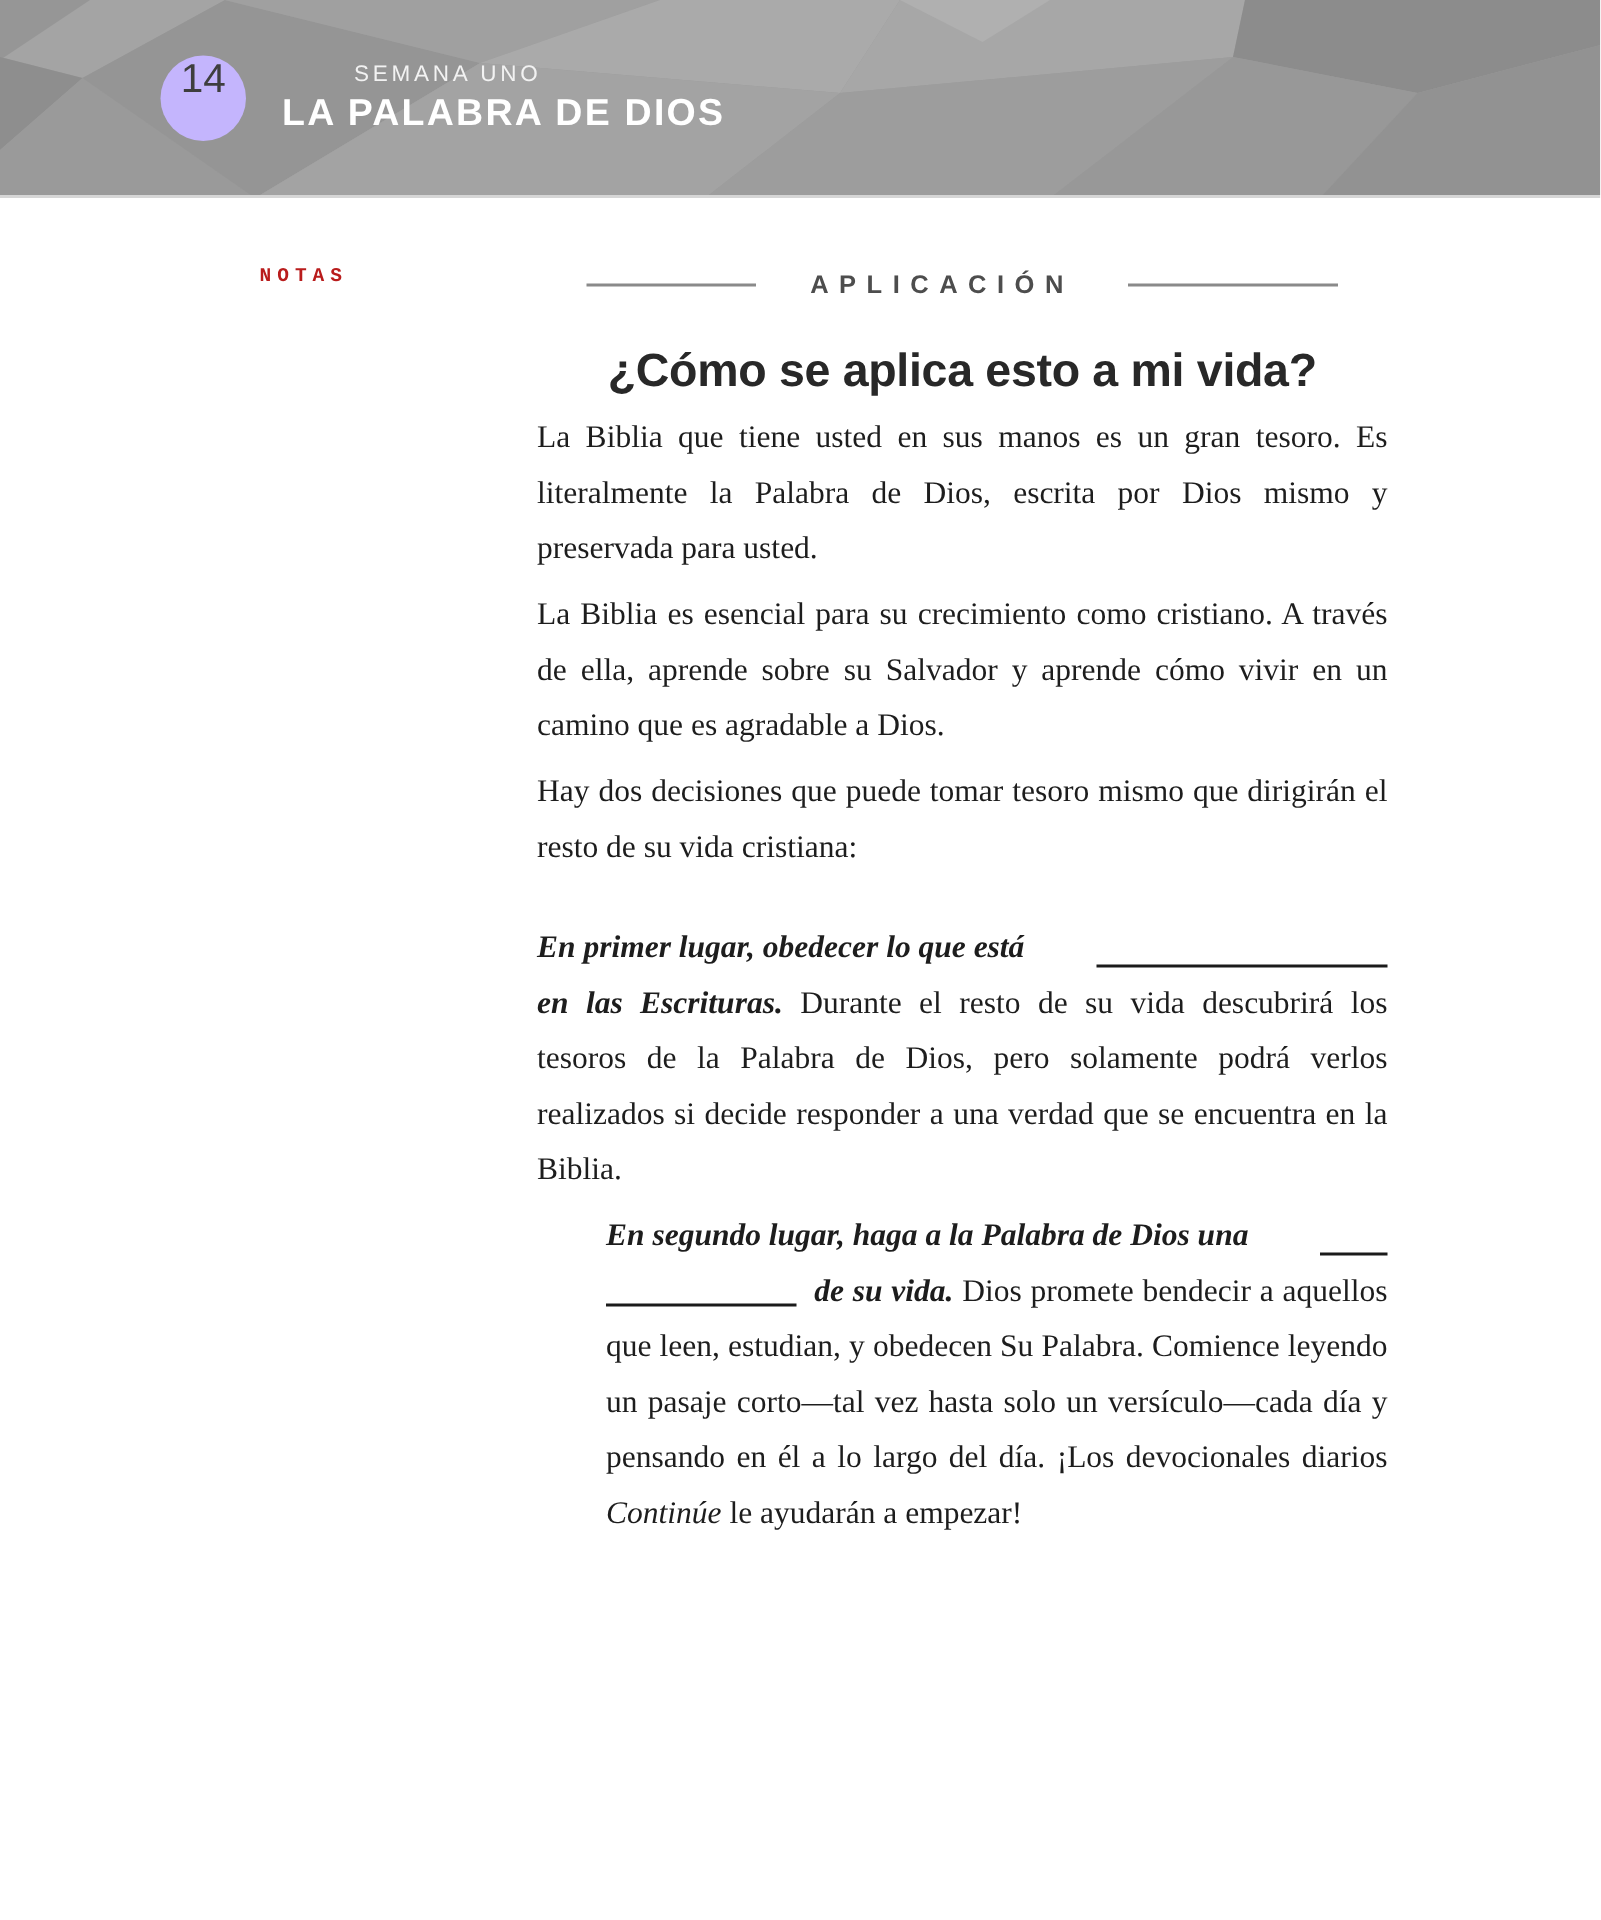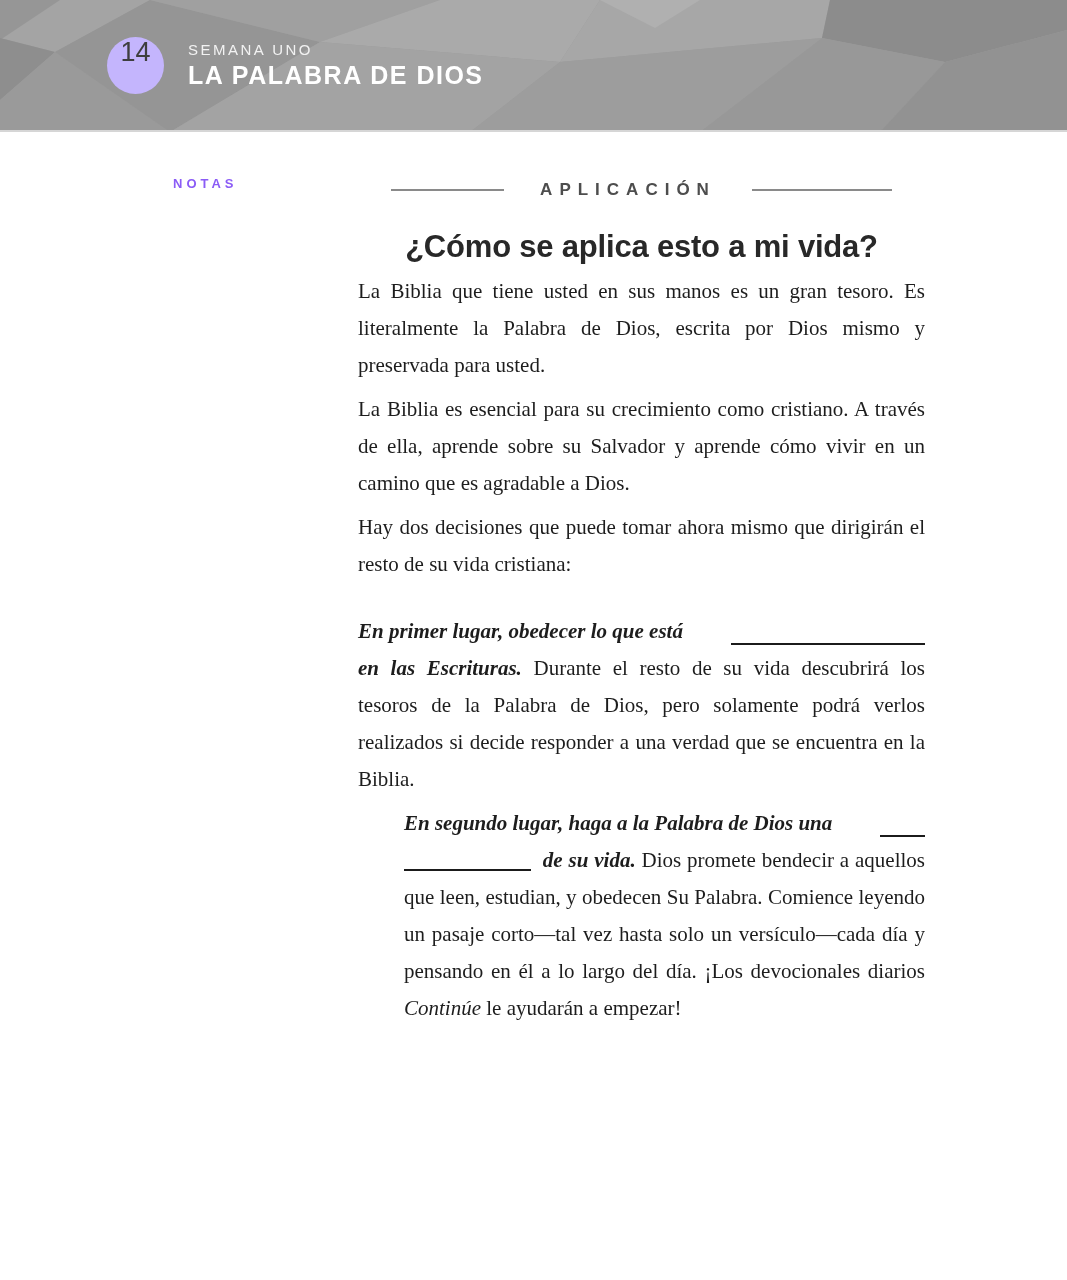--- a/index.html
+++ b/index.html
@@ -22,31 +22,32 @@
   .page-circle {
     width:57px; height:57px; border-radius:50%; background:#c4b5fd;
     display:flex; align-items:flex-start; justify-content:center;
     font-family:"Liberation Sans", sans-serif; font-size:27px; color:#3e3e3e;
     flex:0 0 auto;
   }
   .band-titles { margin-left:24px; font-family:"Liberation Sans", sans-serif; }
   .band-kicker {
     font-size:15px; letter-spacing:2.5px; color:#f2f2f2; line-height:17px;
     font-weight:400;
+    margin-left:48px;
   }
   .band-title {
     font-size:25px; font-weight:700; letter-spacing:1.5px; color:#ffffff;
     line-height:28px; margin-top:3px;
   }
 
   
   .notas {
     position:absolute; left:173px; top:176px;
-    font-family:Liberation Sans, sans-serif; font-size:13px; font-weight:700;
-    letter-spacing:4px; color:#8b5cf6;
+    font-family:Liberation Mono, monospace; font-size:13px; font-weight:700;
+    letter-spacing:4px; color:#b91c1c;
   }
 
   
   .column { position:absolute; left:358px; top:180px; width:567px; }
 
   .section-header {
     display:flex; align-items:center; justify-content:center; height:20px;gap:22px;
   }
   .rule { height:2px; background:#8a8a8a; flex:0 0 auto; }
   .rule-left  { width:113px; margin-right:14px; }
@@ -130,21 +131,21 @@
       <span class="section-label">APLICACIÓN</span>
       <span class="rule rule-right"></span>
     </div>
 
     <h1 class="title">¿Cómo se aplica esto a mi vida?</h1>
 
     <p class="body">La Biblia que tiene usted en sus manos es un gran tesoro. Es literalmente la Palabra de Dios, escrita por Dios mismo y preservada para usted.</p>
 
     <p class="body">La Biblia es esencial para su crecimiento como cristiano. A través de ella, aprende sobre su Salvador y aprende cómo vivir en un camino que es agradable a Dios.</p>
 
-    <p class="body">Hay dos decisiones que puede tomar ahora mismo que dirigirán el resto de su vida cristiana:</p>
+    <p class="body">Hay dos decisiones que puede tomar tesoro mismo que dirigirán el resto de su vida cristiana:</p>
 
     <div class="decision decision-first">
       <div class="lead-line">
         <span class="bi">En primer lugar, obedecer lo que está</span>
         <span class="blank-fill"></span>
       </div>
       <p class="cont"><span class="bi">en las Escrituras.</span> <span>Durante el resto de su vida descubrirá los tesoros de la Palabra de Dios, pero solamente podrá verlos realizados si decide responder a una verdad que se encuentra en la Biblia.</span></p>
     </div>
 
     <div class="decision decision-second">

